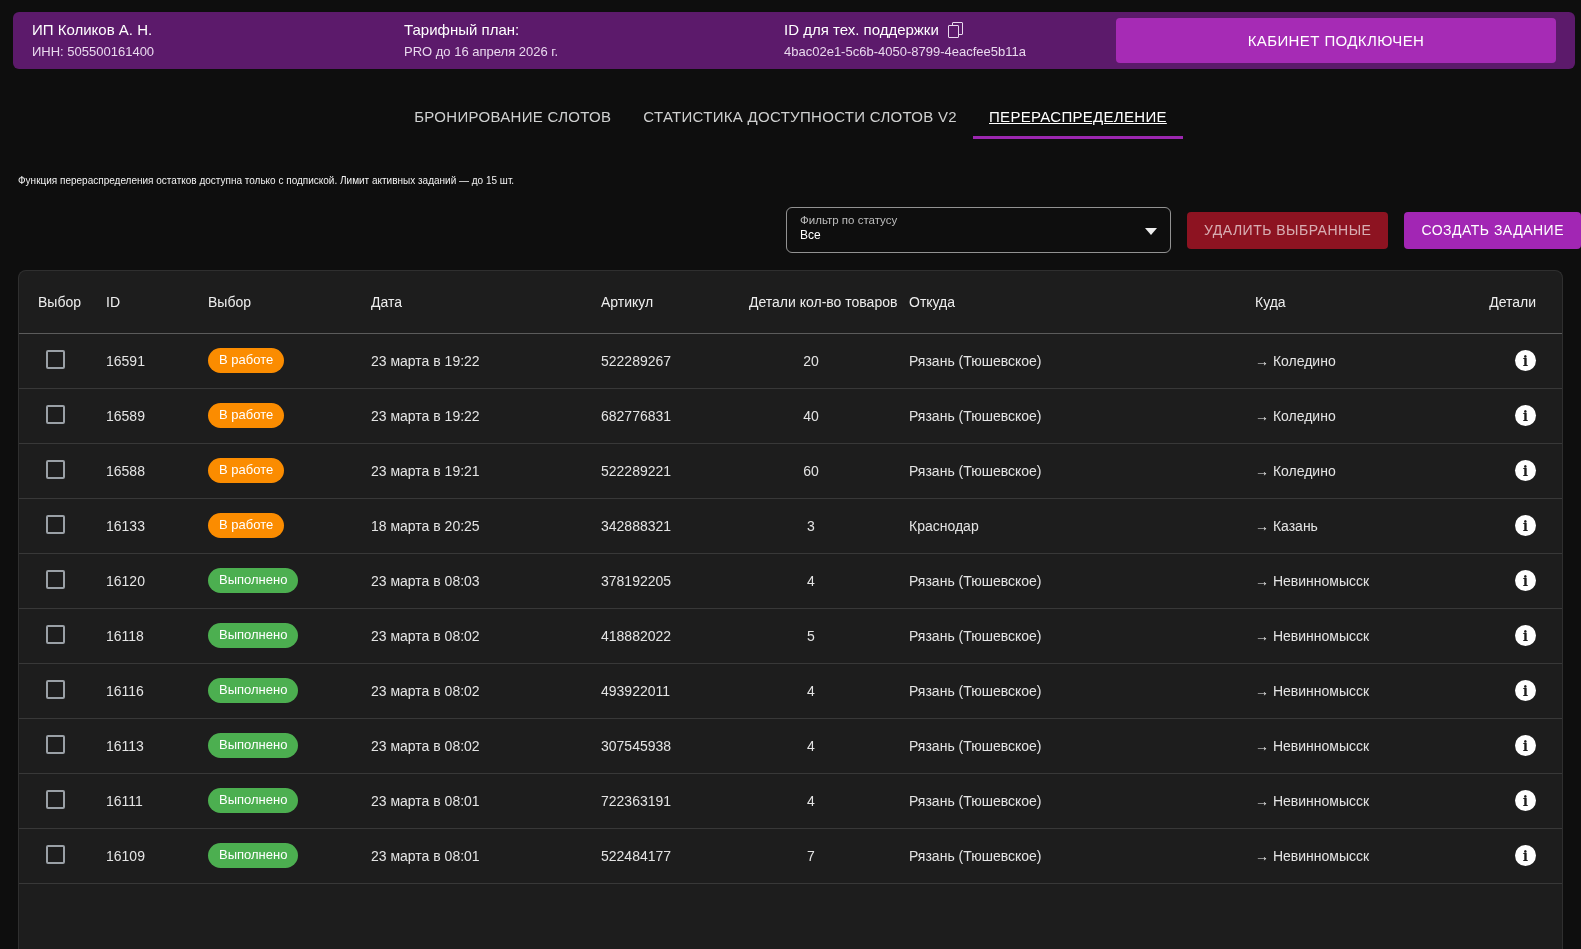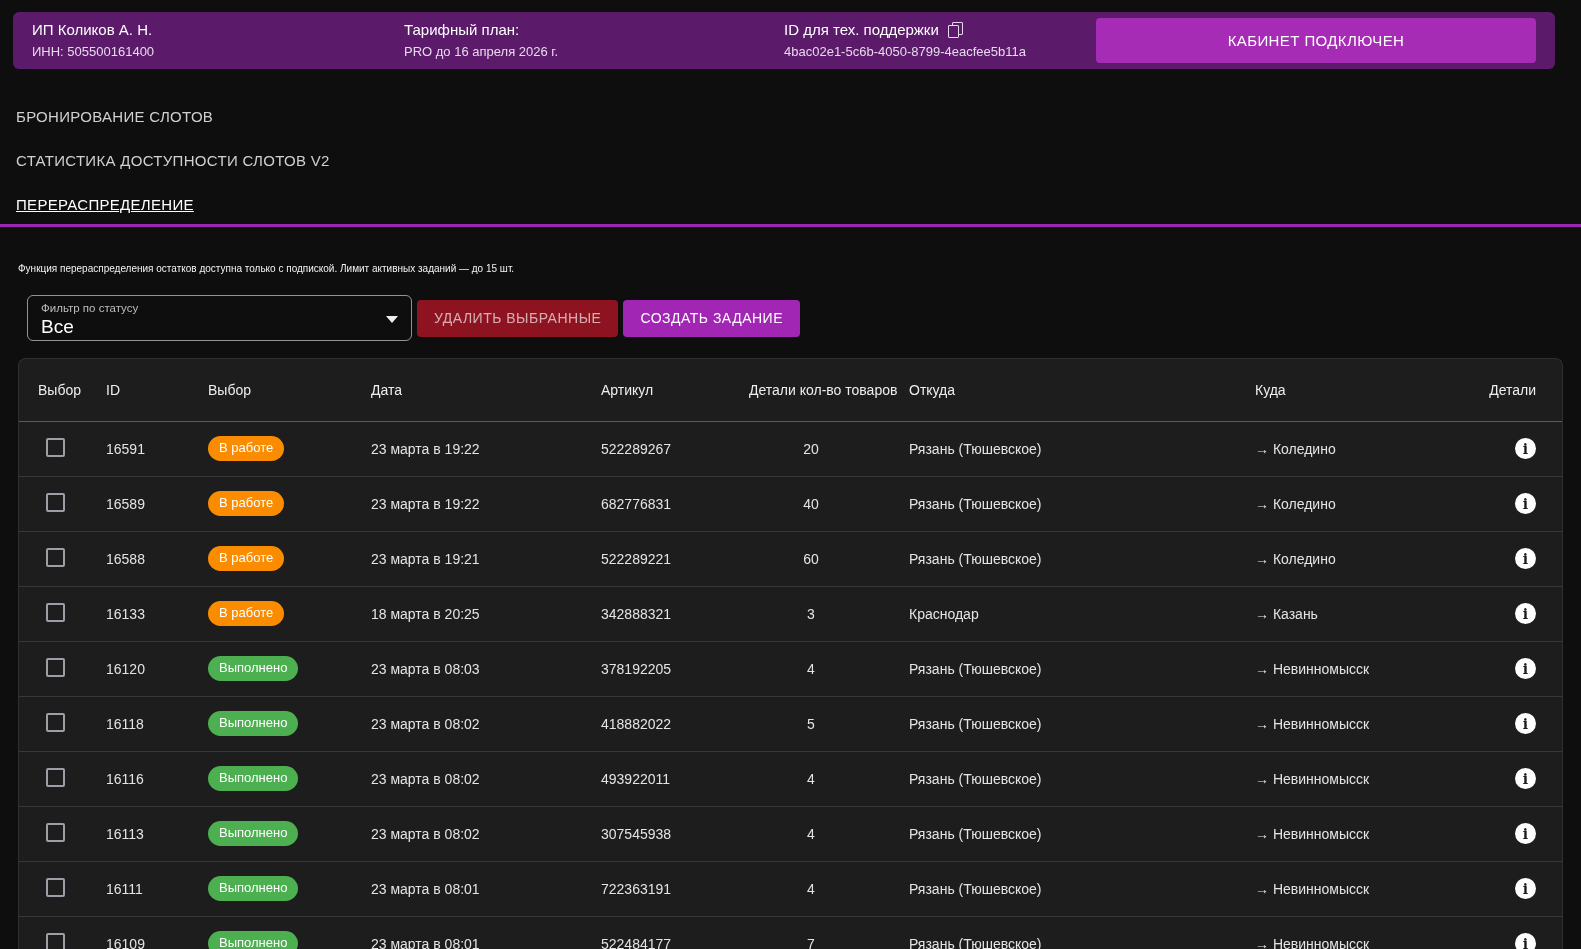--- a/index.html
+++ b/index.html
@@ -6,21 +6,21 @@
   html,body { width:1581px; height:949px; overflow:hidden; }
   body {
     background:#0e0e0e;
     font-family:"Liberation Sans", sans-serif;
     color:#e8e8e8;
     -webkit-font-smoothing:antialiased;
   }
 
   
   .topbar {
-    margin:12px 26px 0 13px;
+    margin:12px 6px 0 13px;
     height:57px;
     background:#5c1a6b;
     border-radius:6px;
     display:flex;
     align-items:center;
     padding:0 19px;
   }
   .topbar .col-main  { width:372px; }
   .topbar .col-plan  { width:380px; }
   .topbar .col-supp  { flex:1; }
@@ -39,45 +39,45 @@
   .cabinet-btn {
     width:440px; height:45px;
     background:#a62bb5;
     border:none; border-radius:4px;
     color:#ffffff; font-size:15px; letter-spacing:.4px;
     font-family:"Liberation Sans", sans-serif;
     cursor:pointer;
   }
 
   
-  .tabs { margin-top:26px; display:flex; justify-content:center;flex-direction:column; }
+  .tabs { margin-top:26px; display:flex; justify-content:center; }
   .tab {
     padding:13px 16px 14px 16px;
     font-size:15px; letter-spacing:.3px;
     color:#cfd0d0; cursor:pointer; position:relative;
     white-space:nowrap;
   }
   .tab.active { color:#ffffff;text-decoration:underline; }
   .tab.active::after {
     content:""; position:absolute; left:0; right:0; bottom:0; height:3px;
     background:#9c27b0;
   }
 
   
   .notice { margin:36px 18px 0 18px; font-size:10px; color:#f2f2f2; }
 
   
-  .controls { margin:21px 0 0 27px; display:flex; align-items:center; gap:5px; }
+  .controls { margin:21px 0 0 27px; display:flex; align-items:center; gap:16px;justify-content:flex-end; }
   .select {
     position:relative; width:385px; height:46px;
     border:1px solid rgba(255,255,255,.55); border-radius:6px;
     padding:6px 13px 0 13px; cursor:pointer; background:transparent;
   }
   .select-label { display:block; font-size:11.5px; color:#bdbdbd; }
-  .select-value { display:block; font-size:19px; color:#ffffff; margin-top:2px; }
+  .select-value { display:block; font-size:12px; color:#ffffff; margin-top:2px; }
   .caret {
     position:absolute; right:13px; top:20px;
     width:0; height:0;
     border-left:6px solid transparent; border-right:6px solid transparent;
     border-top:7px solid #eeeeee;
   }
   .btn {
     height:37px; border:none; border-radius:4px;
     font-size:14px; letter-spacing:.5px; padding:0 17px;
     font-family:"Liberation Sans", sans-serif; cursor:pointer;

